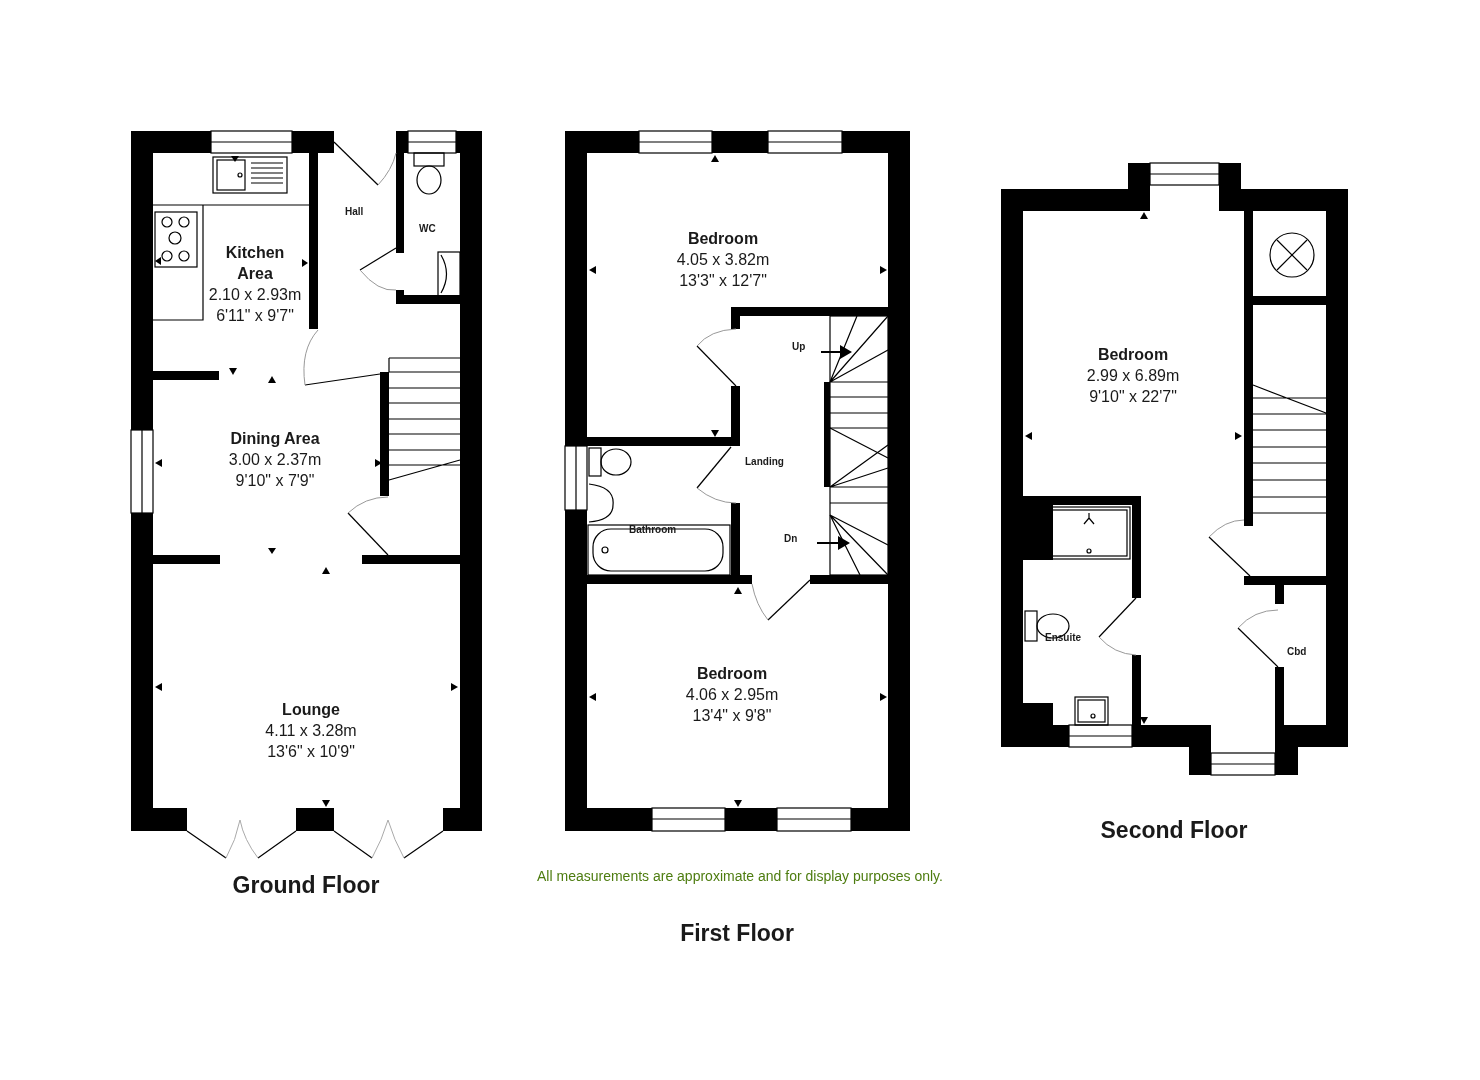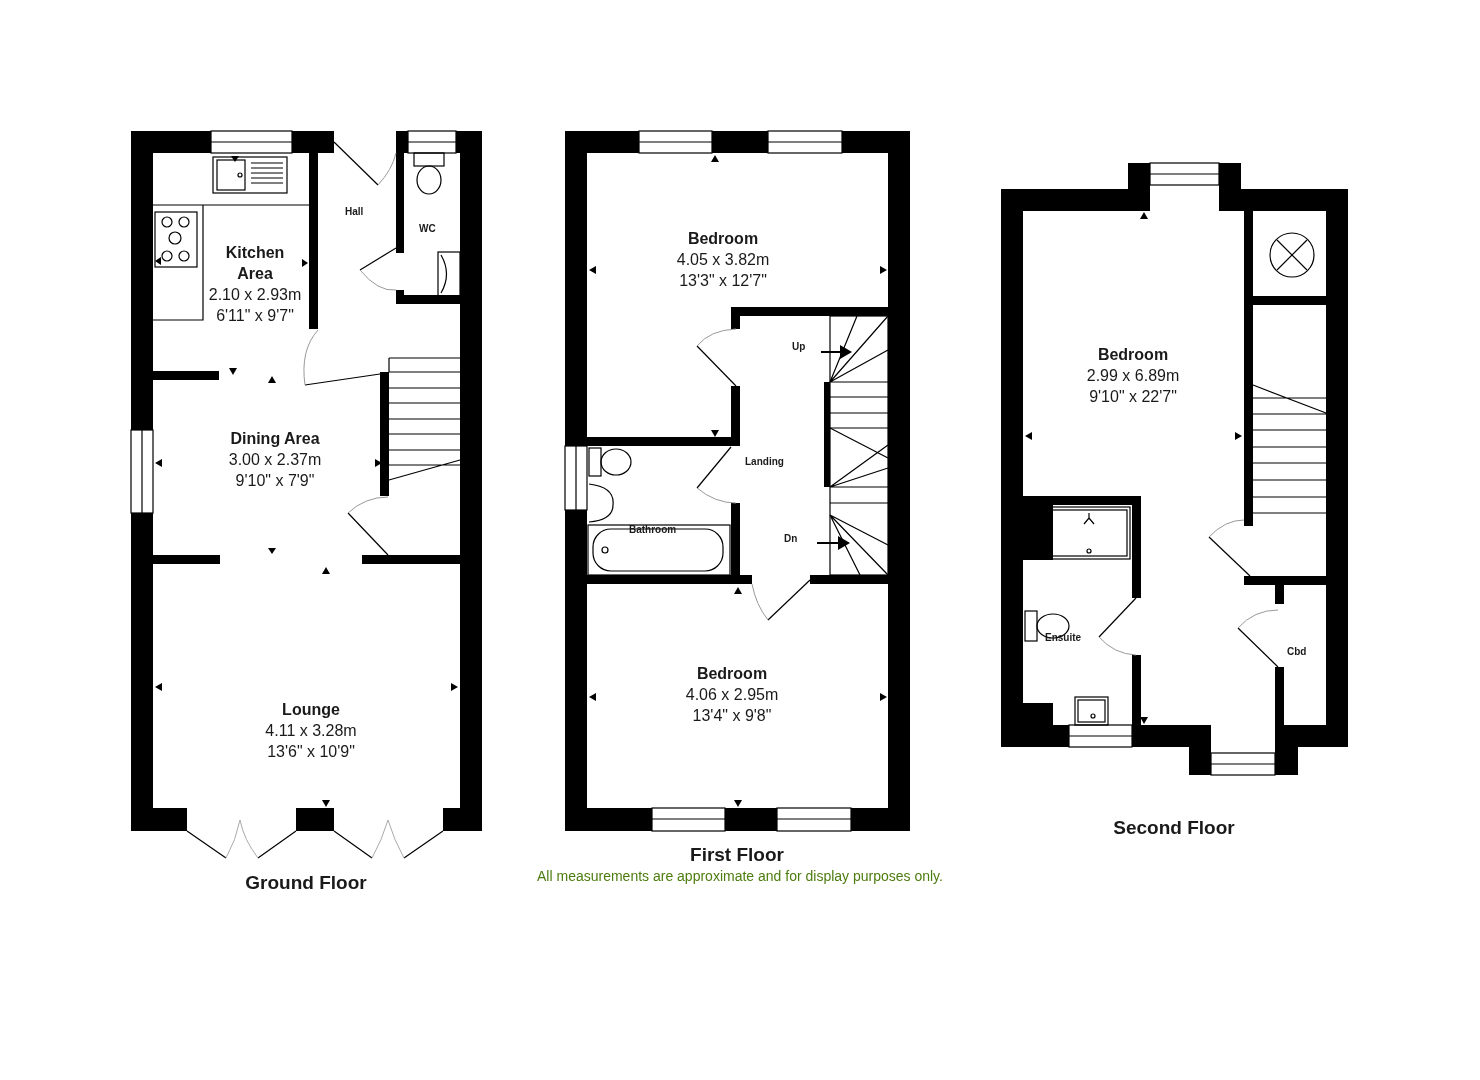--- a/index.html
+++ b/index.html
@@ -1,21 +1,21 @@
 <!DOCTYPE html>
 <html><head>
 <meta charset="utf-8">
 <style>
   html, body { margin:0; padding:0; background:#ffffff; }
   body { width:1480px; height:1080px; position:relative; overflow:hidden; font-family:"Liberation Sans", sans-serif; color:#1a1a1a; }
   svg.plan { position:absolute; left:0; top:0; }
   .lbl { position:absolute; text-align:center; line-height:21px; font-size:16px; white-space:nowrap; transform:translateX(-50%); }
   .lbl .name { font-weight:bold; font-size:16px; }
   .lbl .dim { font-weight:normal; }
-  .floor-title { position:absolute; font-weight:bold; font-size:19px; transform:translateX(-50%); white-space:nowrap; }
+  .floor-title { position:absolute; font-weight:bold; font-size:23px; transform:translateX(-50%); white-space:nowrap; }
   .footnote { position:absolute; left:740px; top:868px; transform:translateX(-50%); font-size:14px; color:#4d7c0f; white-space:nowrap; }
   .small-lbl { position:absolute; font-weight:bold; font-size:10px; white-space:nowrap; }
 </style>
 </head>
 <body>
 
 <svg class="plan" width="1480" height="1080" viewBox="0 0 1480 1080">
 
   <g fill="#000">
 
@@ -254,21 +254,21 @@
 </div>
 <div class="small-lbl" style="left:745px; top:456px;">Landing</div>
 <div class="small-lbl" style="left:629px; top:524px;">Bathroom</div>
 <div class="small-lbl" style="left:792px; top:341px;">Up</div>
 <div class="small-lbl" style="left:784px; top:533px;">Dn</div>
 <div class="lbl" style="left:732px; top:663px;">
   <div class="name">Bedroom</div>
   <div class="dim">4.06 x 2.95m</div>
   <div class="dim">13'4" x 9'8"</div>
 </div>
-<div class="floor-title" style="left:737px; top:844px;text-align:right;">First Floor</div>
+<div class="floor-title" style="left:737px; top:920px;text-align:right;">First Floor</div>
 
 <div class="lbl" style="left:1133px; top:344px;">
   <div class="name">Bedroom</div>
   <div class="dim">2.99 x 6.89m</div>
   <div class="dim">9'10" x 22'7"</div>
 </div>
 <div class="small-lbl" style="left:1045px; top:588px;margin-top:44px;">Ensuite</div>
 <div class="small-lbl" style="left:1287px; top:646px;text-align:right;">Cbd</div>
 <div class="floor-title" style="left:1174px; top:817px;">Second Floor</div>
 

